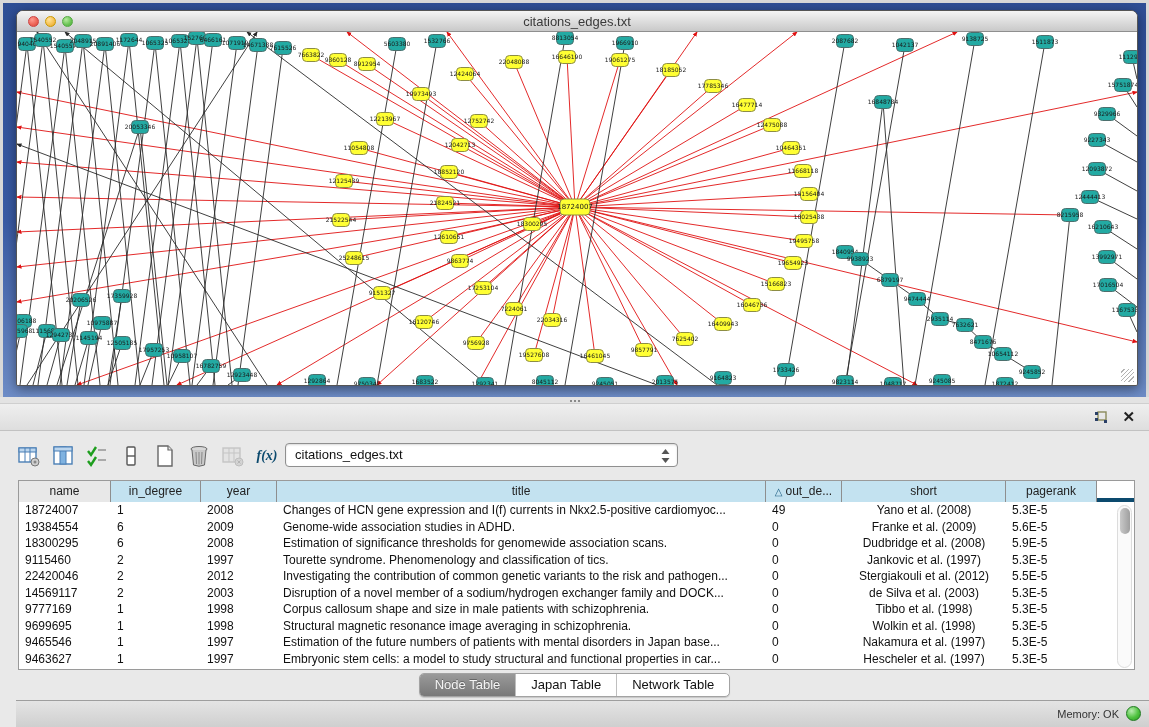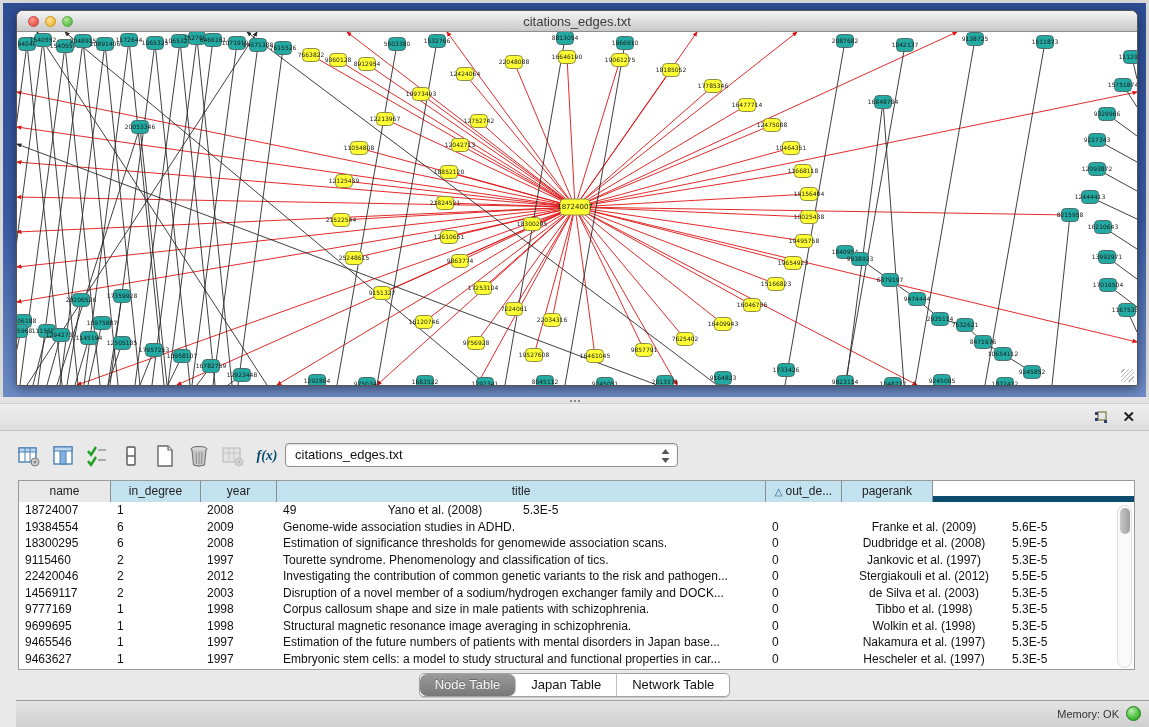--- a/index.html
+++ b/index.html
@@ -48,21 +48,21 @@
     font-family:"Liberation Serif", serif; }
   #combo { position:absolute; left:271px; top:2px; width:393px; height:24px; background:#fff;
     border:1px solid #8f8f8f; border-radius:4px; font-size:13px; color:#111;
     line-height:22px; padding-left:9px; box-shadow:inset 0 1px 2px rgba(0,0,0,.15); }
   #combo .stepper { position:absolute; right:6px; top:4px; width:11px; height:16px; }
   #combo .stepper svg { display:block; }
 
   
   #table { position:absolute; left:18px; top:49px; width:1117px; height:190px;
     border:1px solid #9a9a9a; background:#fff; overflow:hidden; }
-  #thead { display:flex; height:21px; border-bottom:6px solid #0c4a6e; }
+  #thead { display:flex; height:21px; border-bottom:4px solid #0c4a6e; }
   .th { height:21px; line-height:20px; font-size:12px; color:#222; text-align:center;
     background:#c3e2f0; border-right:1px solid #8e8e8e; overflow:hidden; white-space:nowrap; flex:none; }
   .th.gray { background:#e8e8e8; }
   .th .tri { color:#1d5e83; font-size:10px; margin-right:3px; }
   #tbody { position:relative; }
   .tr { display:flex; height:16.5px; }
   .td { height:16.5px; line-height:16px; font-size:12px; color:#101010; white-space:nowrap;
     overflow:hidden; padding:0 2px 0 6px; flex:none; }
   .td.center { text-align:center; padding-left:2px; }
   #vscroll { position:absolute; right:2px; top:24px; width:15px; height:163px;
@@ -70,21 +70,21 @@
   #vscroll .thumb { position:absolute; left:1.5px; top:2px; width:10px; height:26px; border-radius:6px;
     background:linear-gradient(90deg,#c9c9c9,#9f9f9f); }
 
   
   #tabbar { position:absolute; left:0; top:242px; width:1149px; height:24px; text-align:center; }
   #segctl { display:inline-flex; border:1px solid #a3a3a3; border-radius:5px; overflow:hidden;
     background:#fff; box-shadow:0 1px 1px rgba(0,0,0,.15); }
   .seg { padding:3px 15px 4px; font-size:13px; color:#111; border-right:1px solid #bfbfbf; }
   .seg:last-child { border-right:none; }
   .seg.active { background:linear-gradient(180deg,#9a9a9a,#787878); color:#f4f4f4;
-    text-shadow:0 -1px 0 rgba(0,0,0,.3);border-radius:7px; }
+    text-shadow:0 -1px 0 rgba(0,0,0,.3); }
 
   
   #statusbar { position:absolute; left:16px; top:700px; width:1149px; height:27px;
     background:linear-gradient(180deg,#e4e4e4,#cfcfcf); border-top:1px solid #9e9e9e; }
   #memory-label { position:absolute; right:46px; top:7px; font-size:11px; color:#333; }
   #memory-orb { position:absolute; right:24px; top:5px; width:15px; height:15px; border-radius:50%;
     border:1px solid #1d7a1d;
     background:radial-gradient(circle at 35% 30%,#b9ecb0,#4fc23f 55%,#2a9a22); }
 </style>
 </head>
@@ -794,27 +794,29 @@
       </div>
     </div>
 
     <div id="table">
       <div id="thead">
           <div class="th gray" style="width: 92px;">name</div>
           <div class="th" style="width: 90px;">in_degree</div>
           <div class="th" style="width: 76px;">year</div>
           <div class="th" style="width: 489px;">title</div>
           <div class="th" style="width: 76px;"><span class="tri">△</span>out_de...</div>
+          <div class="th" style="width: 164px;">short</div>
           <div class="th" style="width: 91px;">pagerank</div>
         </div>
       <div id="tbody">
           <div class="tr">
             <div class="td" style="width: 92px;">18724007</div>
             <div class="td" style="width: 90px;">1</div>
             <div class="td" style="width: 76px;">2008</div>
+            <div class="td" style="width: 489px;">Changes of HCN gene expression and I(f) currents in Nkx2.5-positive cardiomyoc...</div>
             <div class="td" style="width: 76px;">49</div>
             <div class="td center" style="width: 164px;">Yano et al. (2008)</div>
             <div class="td" style="width: 91px;">5.3E-5</div>
           </div>
           <div class="tr">
             <div class="td" style="width: 92px;">19384554</div>
             <div class="td" style="width: 90px;">6</div>
             <div class="td" style="width: 76px;">2009</div>
             <div class="td" style="width: 489px;">Genome-wide association studies in ADHD.</div>
             <div class="td" style="width: 76px;">0</div>

